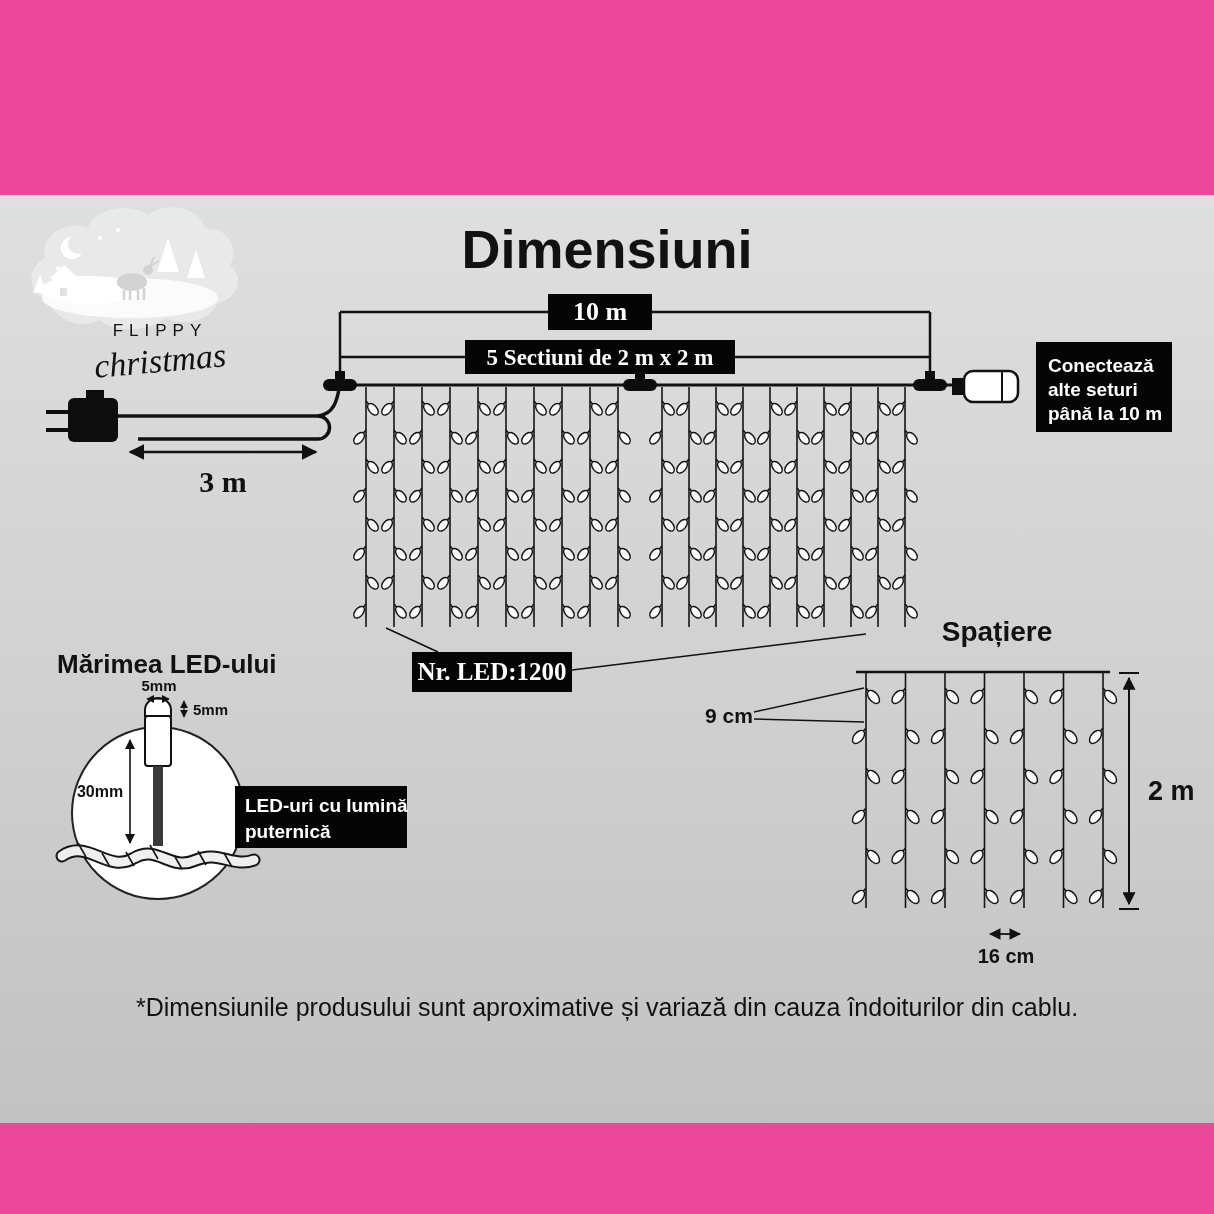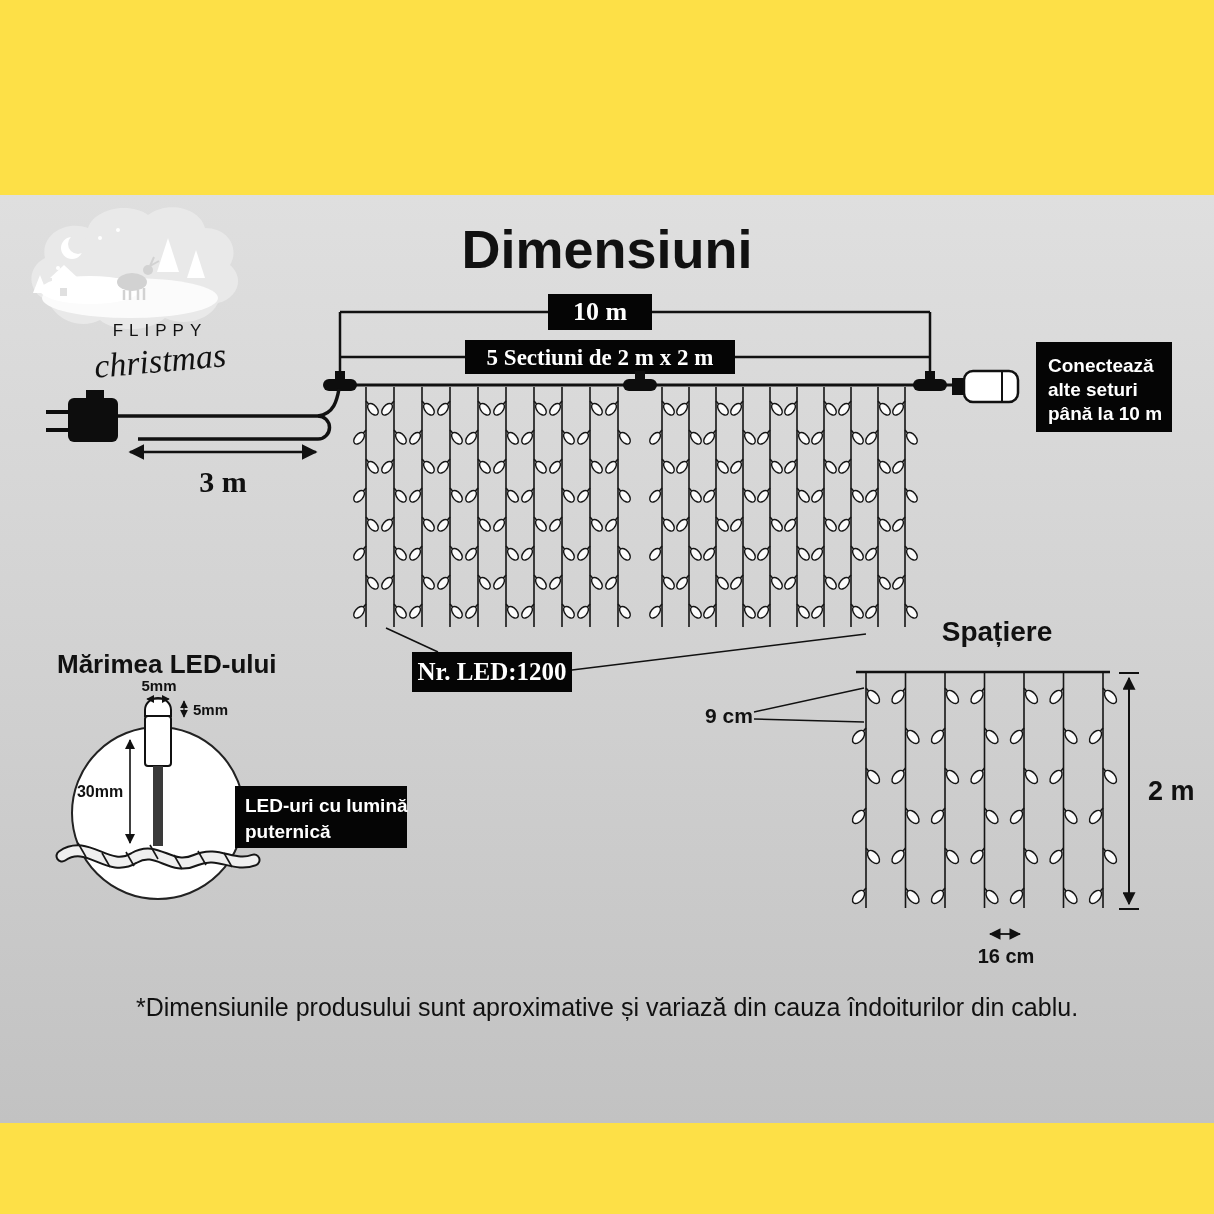--- a/index.html
+++ b/index.html
@@ -1,16 +1,16 @@
 <!DOCTYPE html>
 <html><head>
 <meta charset="utf-8">
 <style>
   html,body{margin:0;padding:0;background:#ffffff;}
-  .canvas{position:relative;width:1214px;height:1214px;background:#fde047;overflow:hidden;
+  .canvas{position:relative;width:1214px;height:1214px;background:#ec4899;overflow:hidden;
           font-family:"Liberation Sans",sans-serif;}
   .band{position:absolute;left:0;top:195px;width:1214px;height:928px;
         background:linear-gradient(180deg,#dfdfdf 0%,#d3d3d3 45%,#c2c2c2 100%);}
   svg{position:absolute;left:0;top:0;}
   text{fill:#111;}
   .serifB{font-family:"Liberation Serif",serif;font-weight:bold;}
   .sansB{font-family:"Liberation Sans",sans-serif;font-weight:bold;}
   .sans600{font-family:"Liberation Sans",sans-serif;font-weight:600;}
   .white{fill:#ffffff;}
 </style>

